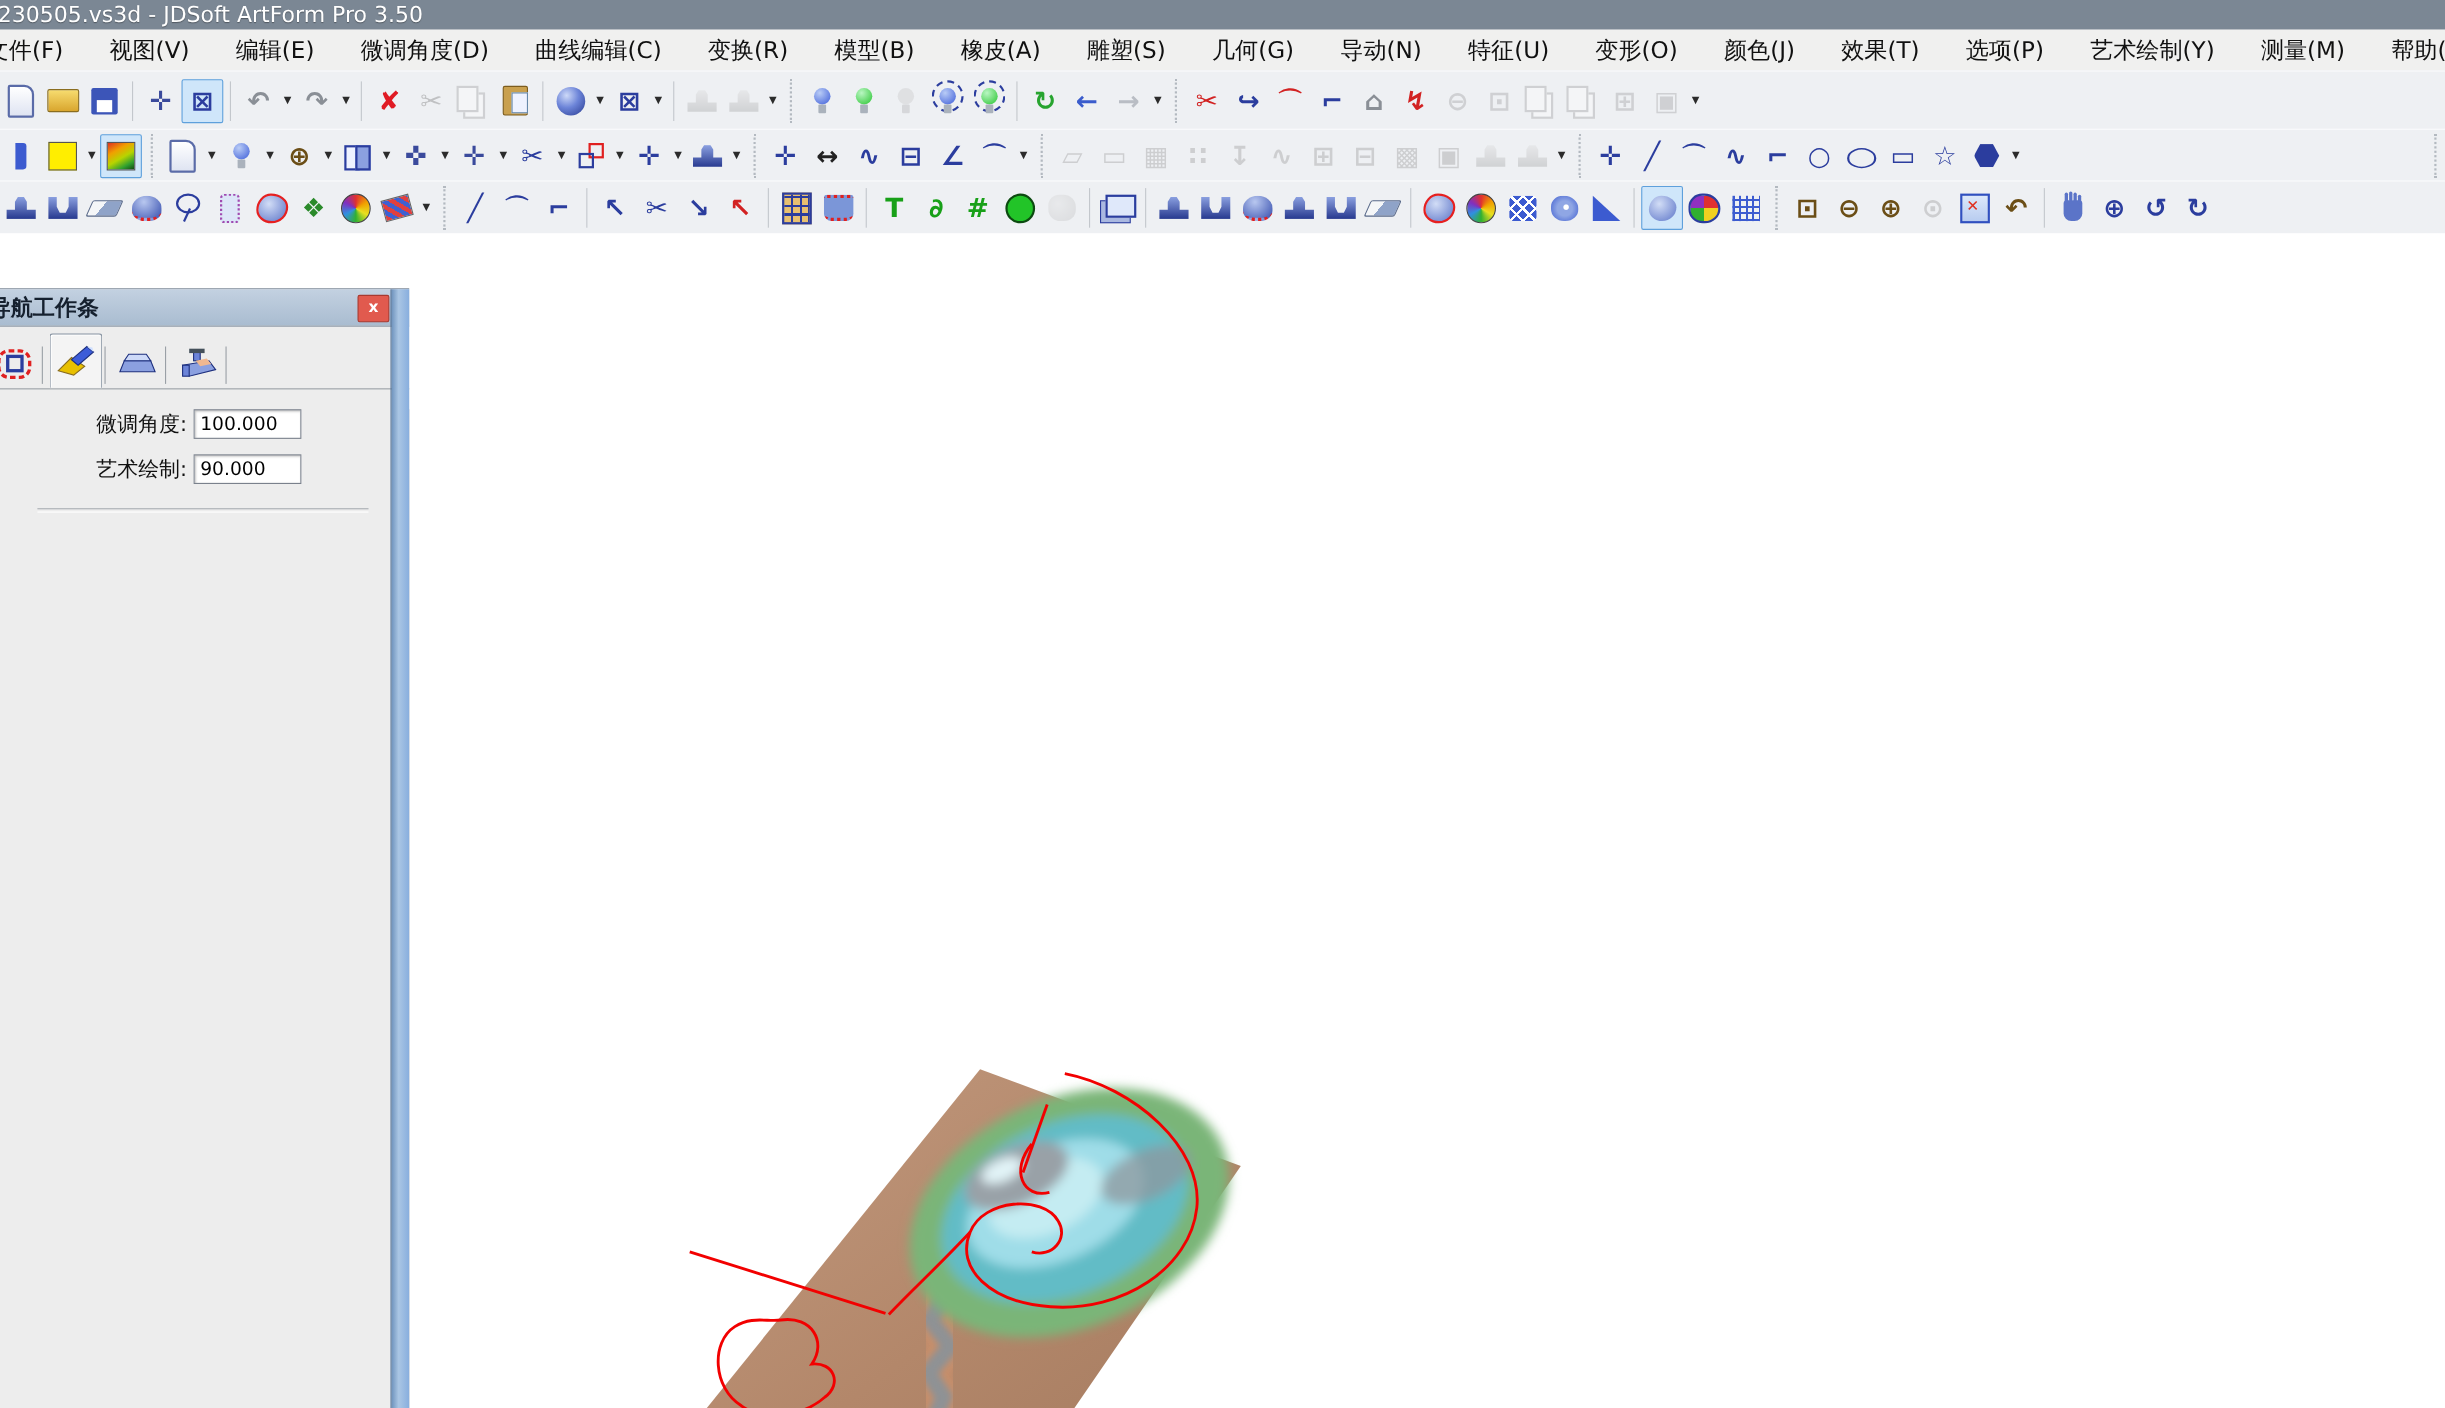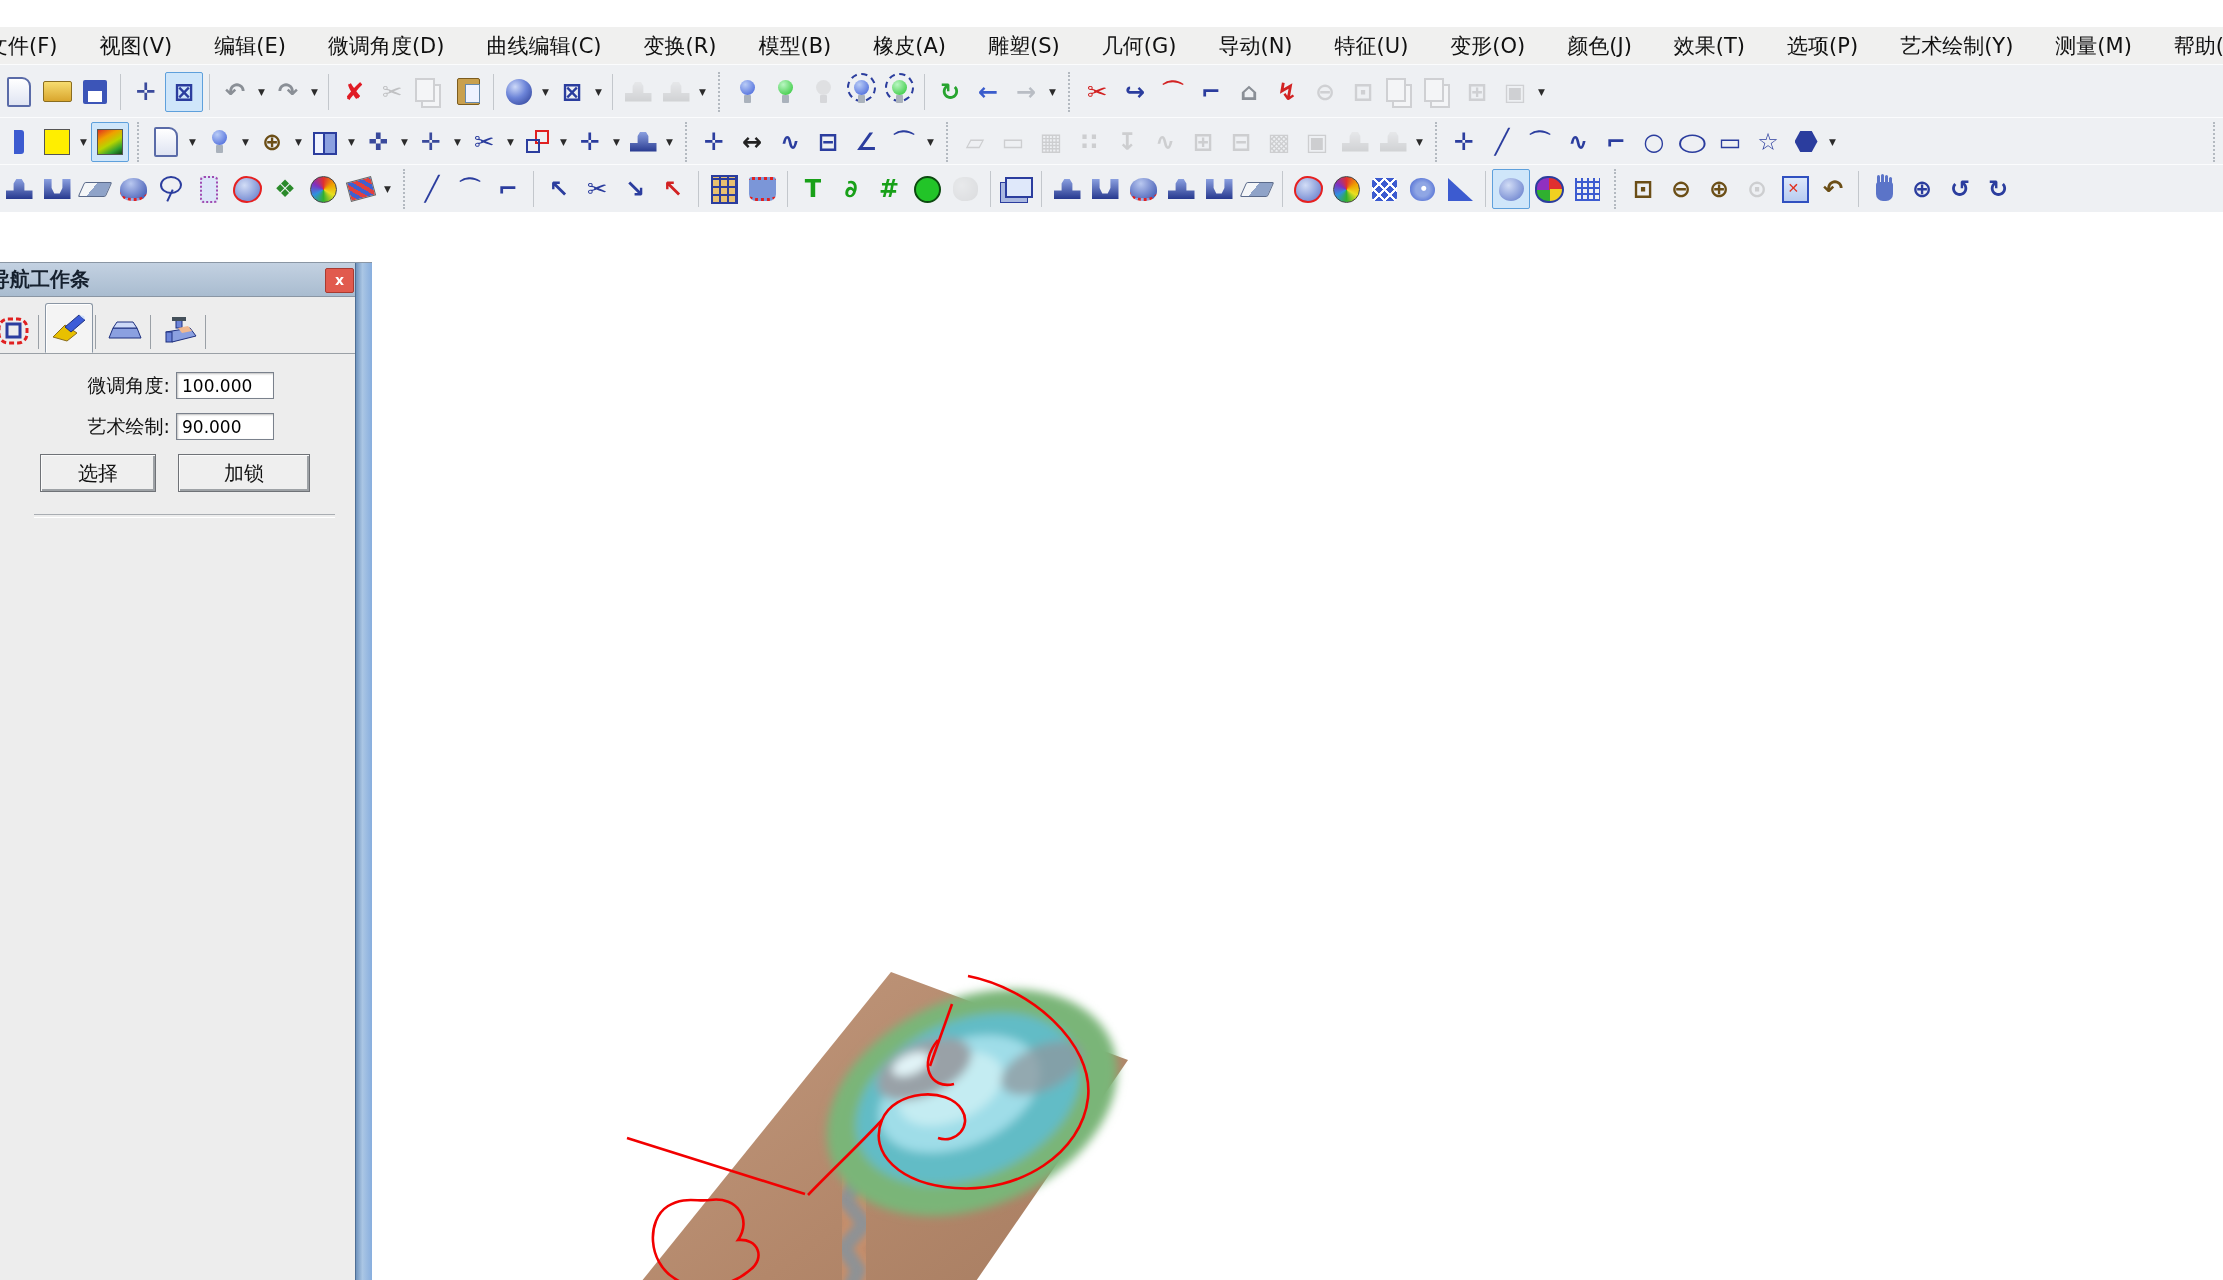--- a/index.html
+++ b/index.html
@@ -123,20 +123,23 @@
   .bluestrip{position:absolute;right:0;top:0;width:16px;height:100%;background:linear-gradient(90deg,#6f93bd,#aac6e4 40%,#88aede);border-left:1px solid #4f6f95;}
 
   
   .model{position:absolute;left:600px;top:736px;width:550px;height:332px;}
 </style>
 </head>
 <body>
 
 <div class="app">
 
+  <div class="titlebar">
+    <span class="t">230505.vs3d - JDSoft ArtForm Pro 3.50</span>
+  </div>
 
   <div class="menubar">
       <span class="mitem">文件(F)</span>
       <span class="mitem">视图(V)</span>
       <span class="mitem">编辑(E)</span>
       <span class="mitem">微调角度(D)</span>
       <span class="mitem">曲线编辑(C)</span>
       <span class="mitem">变换(R)</span>
       <span class="mitem">模型(B)</span>
       <span class="mitem">橡皮(A)</span>
@@ -625,24 +628,20 @@
       </div>
       <div class="panel-body">
         <div class="field">
           <span class="flabel">微调角度:</span>
           <input class="fin" value="100.000" style="">
         </div>
         <div class="field">
           <span class="flabel">艺术绘制:</span>
           <input class="fin" value="90.000" style="">
         </div>
-        <div class="btnrow">
-          <span class="btn b1">选择</span>
-          <span class="btn b2">加锁</span>
-        </div>
         <div class="psep"></div>
       </div>
       <div class="bluestrip"></div>
     </div>
 
     <svg class="model" viewBox="0 0 550 332">
       <defs>
         <linearGradient id="slab" x1="0" y1="0" x2="1" y2="1">
           <stop offset="0" stop-color="#c29a7f"></stop>
           <stop offset="0.55" stop-color="#b3876a"></stop>

